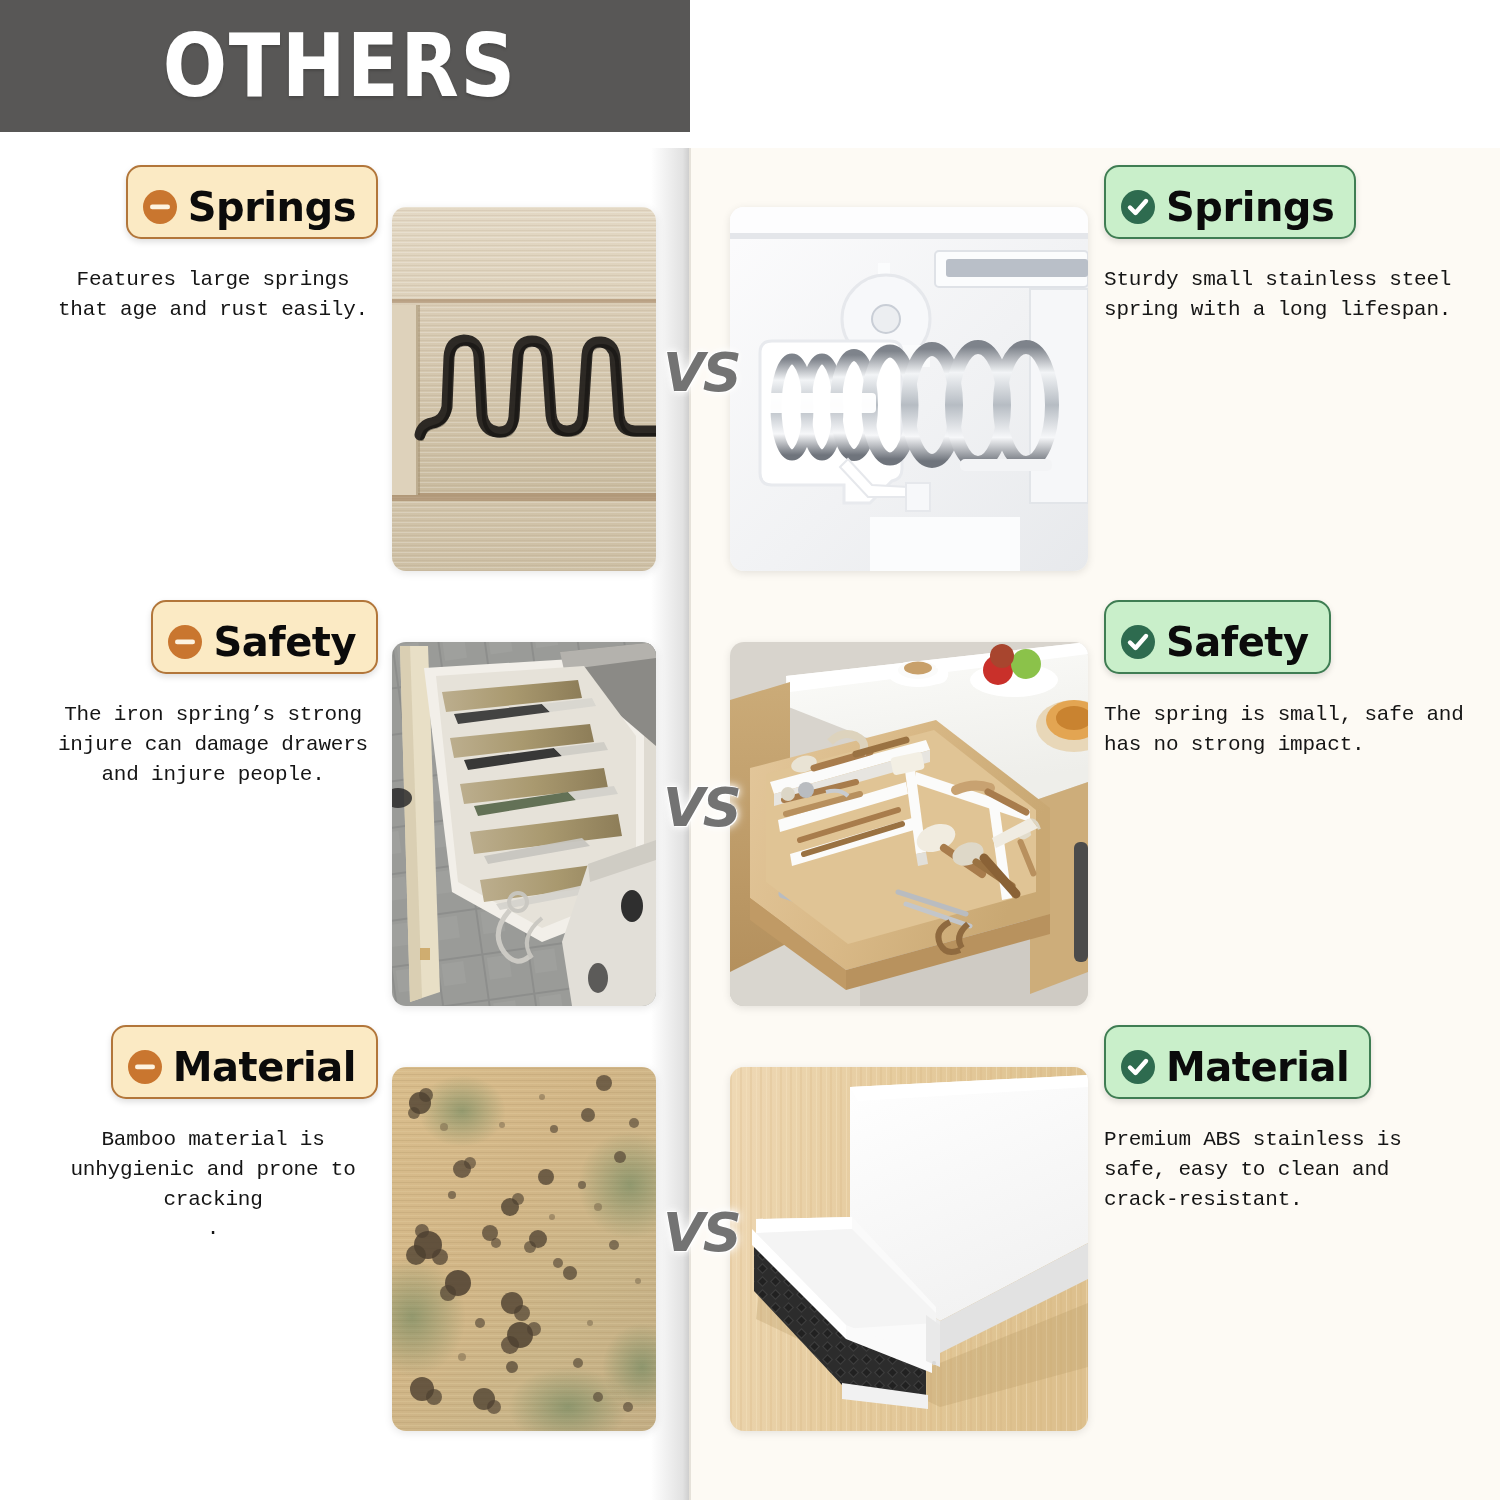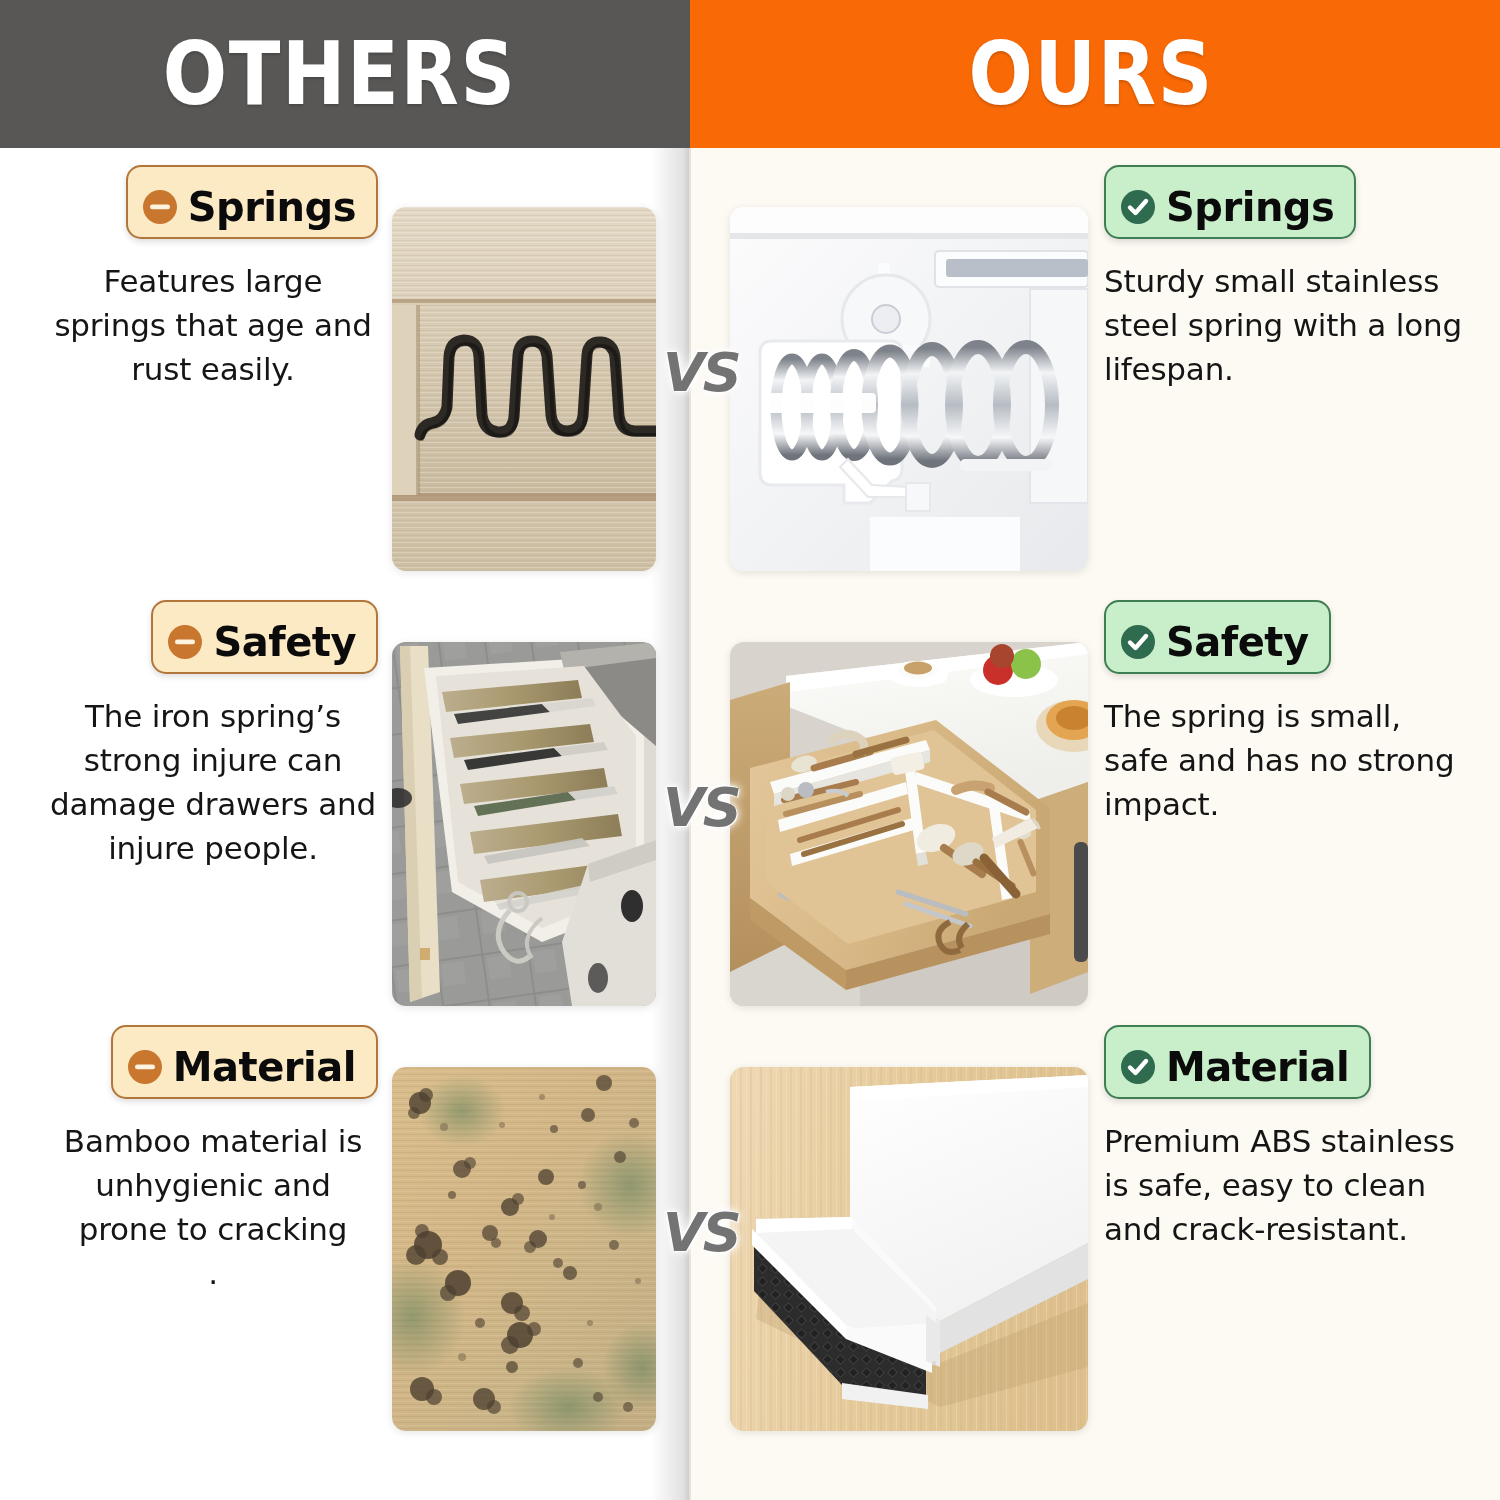--- a/index.html
+++ b/index.html
@@ -14,21 +14,21 @@
   .bg-left{position:absolute;left:0;top:148px;width:690px;height:1352px;background:#ffffff;}
   .bg-right{position:absolute;left:690px;top:148px;width:810px;height:1352px;background:#fdfaf4;}
   .divider-shadow{
     position:absolute;left:630px;top:148px;width:60px;height:1352px;
     background:linear-gradient(to right,rgba(255,255,255,0) 0%,rgba(210,210,210,0.0) 35%,rgba(190,190,190,0.45) 88%,rgba(160,160,160,0.55) 100%);
   }
   .divider-line{position:absolute;left:689px;top:148px;width:2px;height:1352px;background:#e6e2da;}
 
   
   .header{position:absolute;left:0;top:0;width:1500px;height:148px;display:flex;}
-  .header-half{height:148px;display:flex;align-items:center;justify-content:center;}
+  .header-half{height:132px;display:flex;align-items:center;justify-content:center;}
   .header-left{width:690px;background:#585756;}
   .header-right{width:810px;background:#f96a06;}
   .header-title{
     font-family:"DejaVu Sans","Liberation Sans",sans-serif;
     font-weight:bold;color:#ffffff;font-size:88px;letter-spacing:2px;
     line-height:1;transform:scaleX(0.86);transform-origin:center;
     text-shadow:0 2px 3px rgba(0,0,0,0.18);
   }
   .header-left .header-title{padding-right:12px;}
   .header-right .header-title{padding-right:8px;}
@@ -55,22 +55,22 @@
   .badge-label{
     font-size:40px;font-weight:bold;color:#0b0b0b;line-height:1;
     letter-spacing:-0.5px;white-space:nowrap;
   }
   .badge-icon{width:36px;height:36px;flex:0 0 36px;display:block;}
 
   .row-left-badge-wrap{text-align:right;width:330px;}
   .row-right-badge-wrap{text-align:left;width:370px;}
 
   .desc{
-    margin-top:20px;font-size:31px;line-height:1.42;color:#151515;
-    letter-spacing:-0.2px;font-weight:normal;
+    margin-top:26px;font-size:21px;line-height:1.42;color:#151515;
+    letter-spacing:-0.2px;font-weight:normal;font-family:Liberation Mono, monospace;
   }
 
   
   .photo{
     position:absolute;border-radius:14px;overflow:hidden;
     box-shadow:0 2px 8px rgba(0,0,0,0.10);
   }
   .p-left{left:392px;width:264px;}
   .p-right{left:730px;width:358px;}
 
@@ -101,23 +101,20 @@
 <div class="page">
 
   <div class="bg-left"></div>
   <div class="bg-right"></div>
   <div class="divider-shadow"></div>
   <div class="divider-line"></div>
 
   <div class="header">
     <div class="header-half header-left">
       <span class="header-title">OTHERS</span>
-    </div>
-    <div class="header-half header-right">
-      <span class="header-title">OURS</span>
     </div>
   </div>
 
   <div class="row row-1">
 
     <div class="side-text side-left">
       <div class="row-left-badge-wrap">
         <span class="badge badge-neg">
           <svg class="badge-icon" viewBox="0 0 36 36">
             <circle cx="18" cy="18" r="17" fill="#c9762f"></circle>

